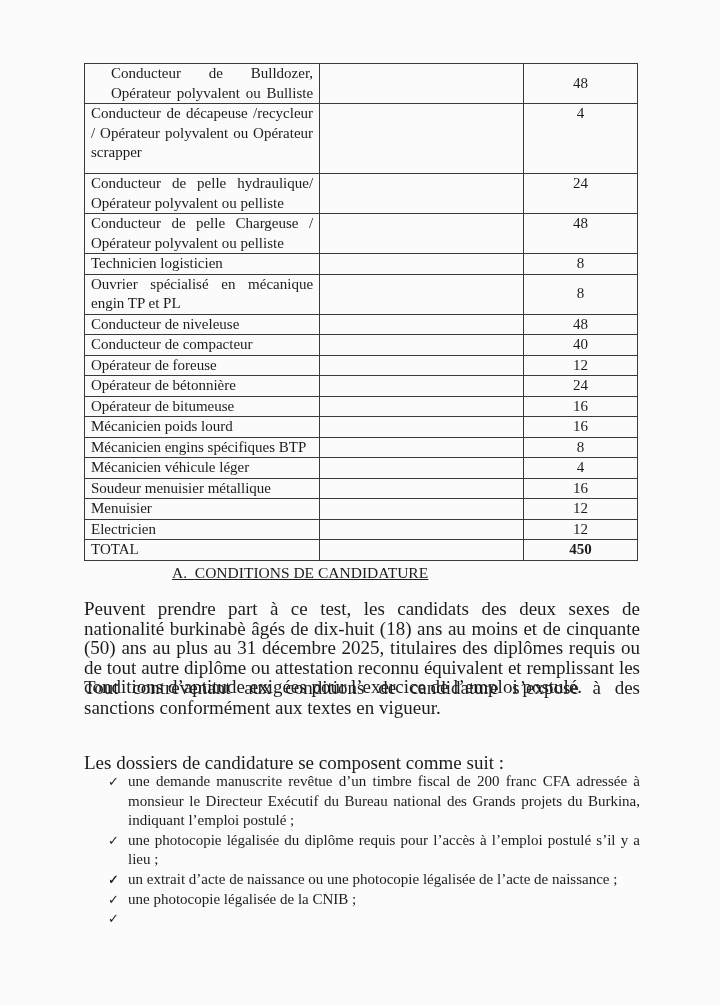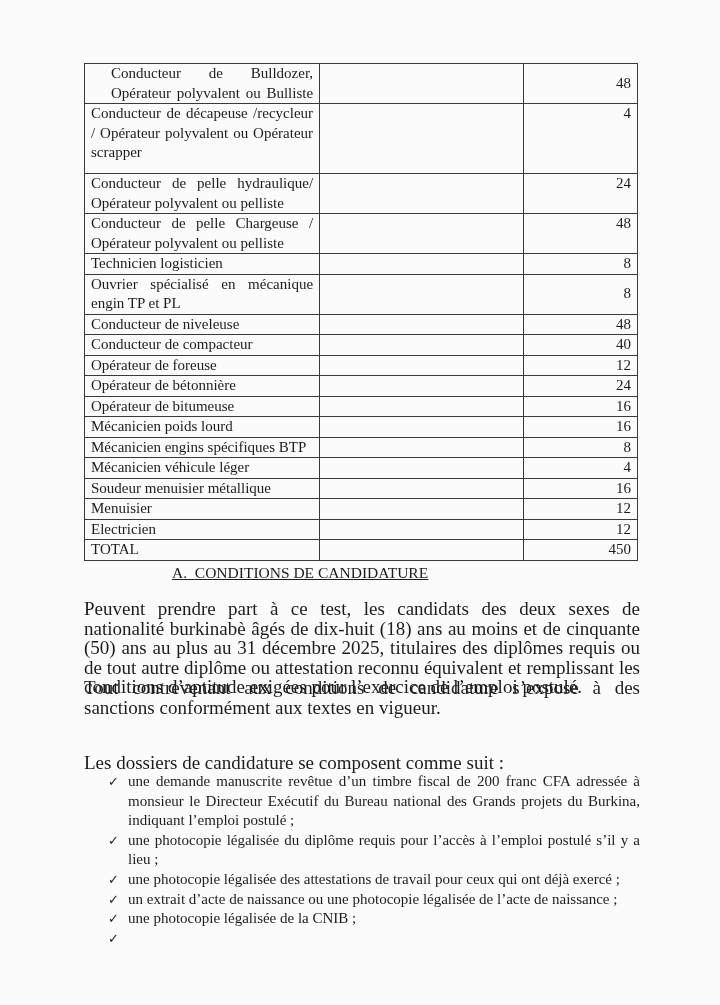--- a/index.html
+++ b/index.html
@@ -19,23 +19,23 @@
       font-size: 15px; line-height: 19.5px;
     }
     table.jobs td {
       border: 1px solid #3a3a3a;
       padding: 0 6px;
       vertical-align: top;
     }
     table.jobs td.c-title { width: 209px; text-align: justify; text-align-last: left; }
     table.jobs td.c-title.just { text-align-last: justify; padding-left: 26px; }
     table.jobs td.c-mid { width: 201px; }
-    table.jobs td.c-num { width: 105px; text-align: right; }
+    table.jobs td.c-num { width: 105px; text-align: center; }
     table.jobs td.c-num.mid { vertical-align: middle; }
-    table.jobs tr.total td.c-num { font-weight: normal; }
+    table.jobs tr.total td.c-num { font-weight: bold; }
 
     .section-title {
       position: absolute; font-size: 15.5px; text-decoration: underline;
     }
     .section-title .u { text-decoration: underline; }
     #sec-a { left: 172px; top: 564px; }
     #sec-b { left: 168px; top: 717px; font-weight: bold; font-size: 15.5px; }
 
     .para {
       position: absolute; left: 84px; width: 556px;
@@ -166,19 +166,19 @@
 
   <div id="para-a1" class="para">Peuvent prendre part à ce test, les candidats des deux sexes de nationalité burkinabè âgés de dix-huit (18) ans au moins et de cinquante (50) ans au plus au 31 décembre 2025, titulaires des diplômes requis ou de tout autre diplôme ou attestation reconnu équivalent et remplissant les conditions d’aptitude exigées pour l’exercice de l’emploi postulé.</div>
   <div id="para-a2" class="para">Tout contrevenant aux conditions de candidature s’expose à des sanctions conformément aux textes en vigueur.</div>
 
 
   <div id="para-b-intro" class="para">Les dossiers de candidature se composent comme suit :</div>
 
   <ul class="checks">
     <li><span class="chk">✓</span><span>une demande manuscrite revêtue d’un timbre fiscal de 200 franc CFA adressée à monsieur le Directeur Exécutif du Bureau national des Grands projets du Burkina, indiquant l’emploi postulé ;</span></li>
     <li><span class="chk">✓</span><span>une photocopie légalisée du diplôme requis pour l’accès à l’emploi postulé s’il y a lieu ;</span></li>
-    <li><span class="chk">✓</span><span>une photocopie légalisée des attestations de travail pour ceux qui ont déjà exercé ;</span></li>
+    <li><span class="chk">✓</span></li>
     <li><span class="chk">✓</span><span>un extrait d’acte de naissance ou une photocopie légalisée de l’acte de naissance ;</span></li>
     <li><span class="chk">✓</span><span>une photocopie légalisée de la CNIB ;</span></li>
     <li><span class="chk">✓</span></li>
   </ul>
 
 </div>
 
 </body></html>

